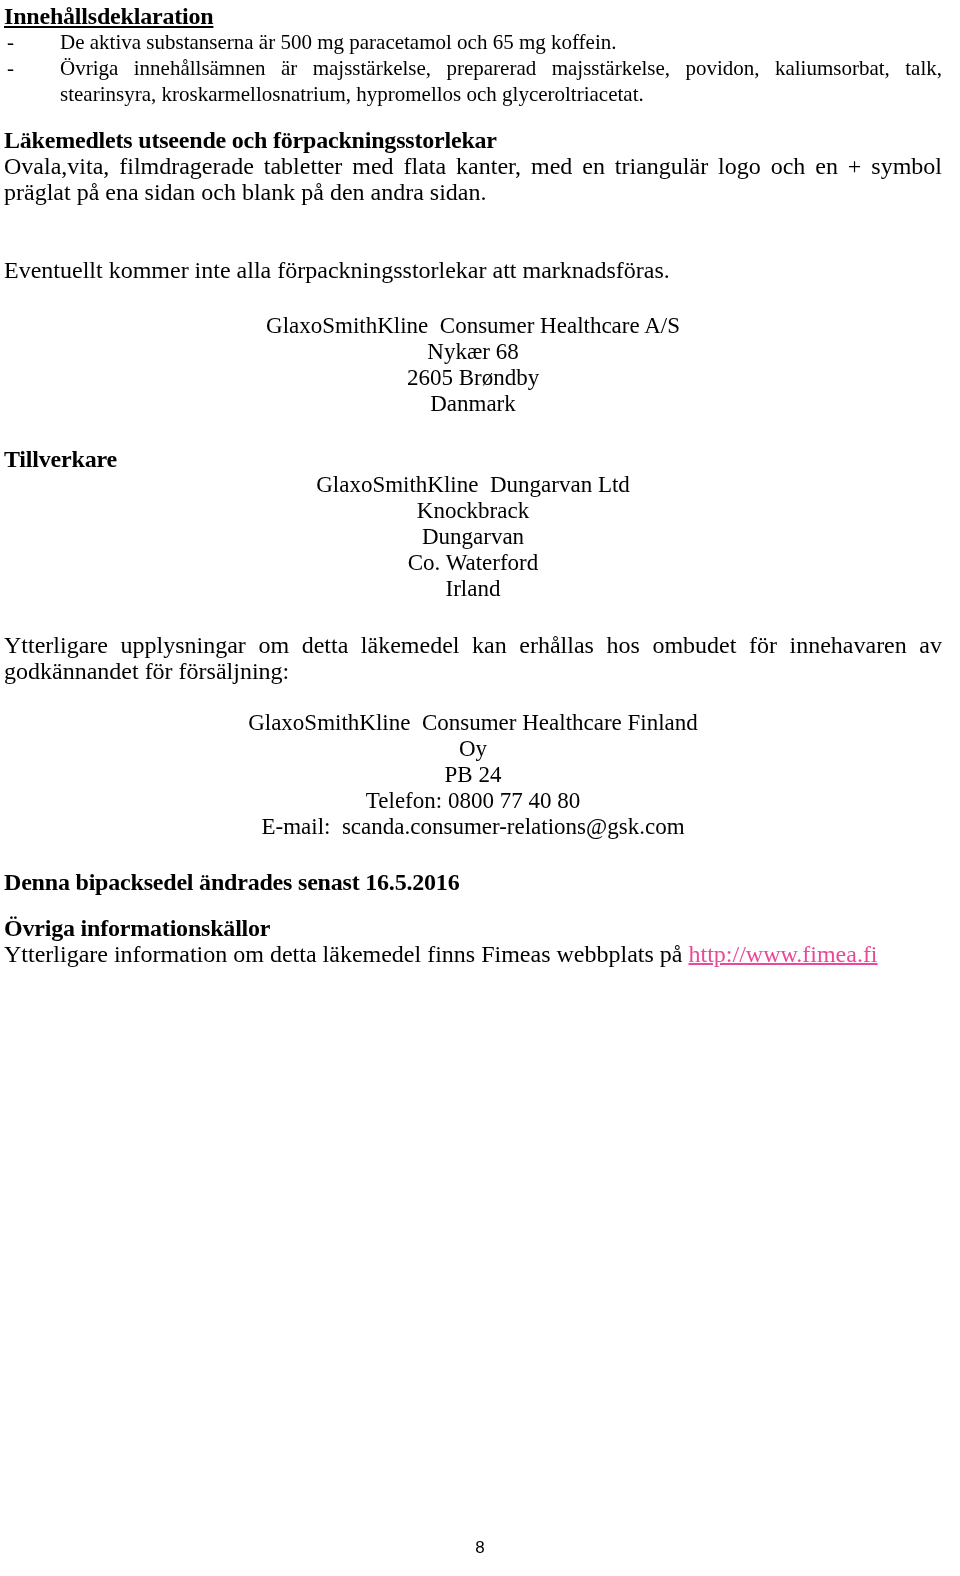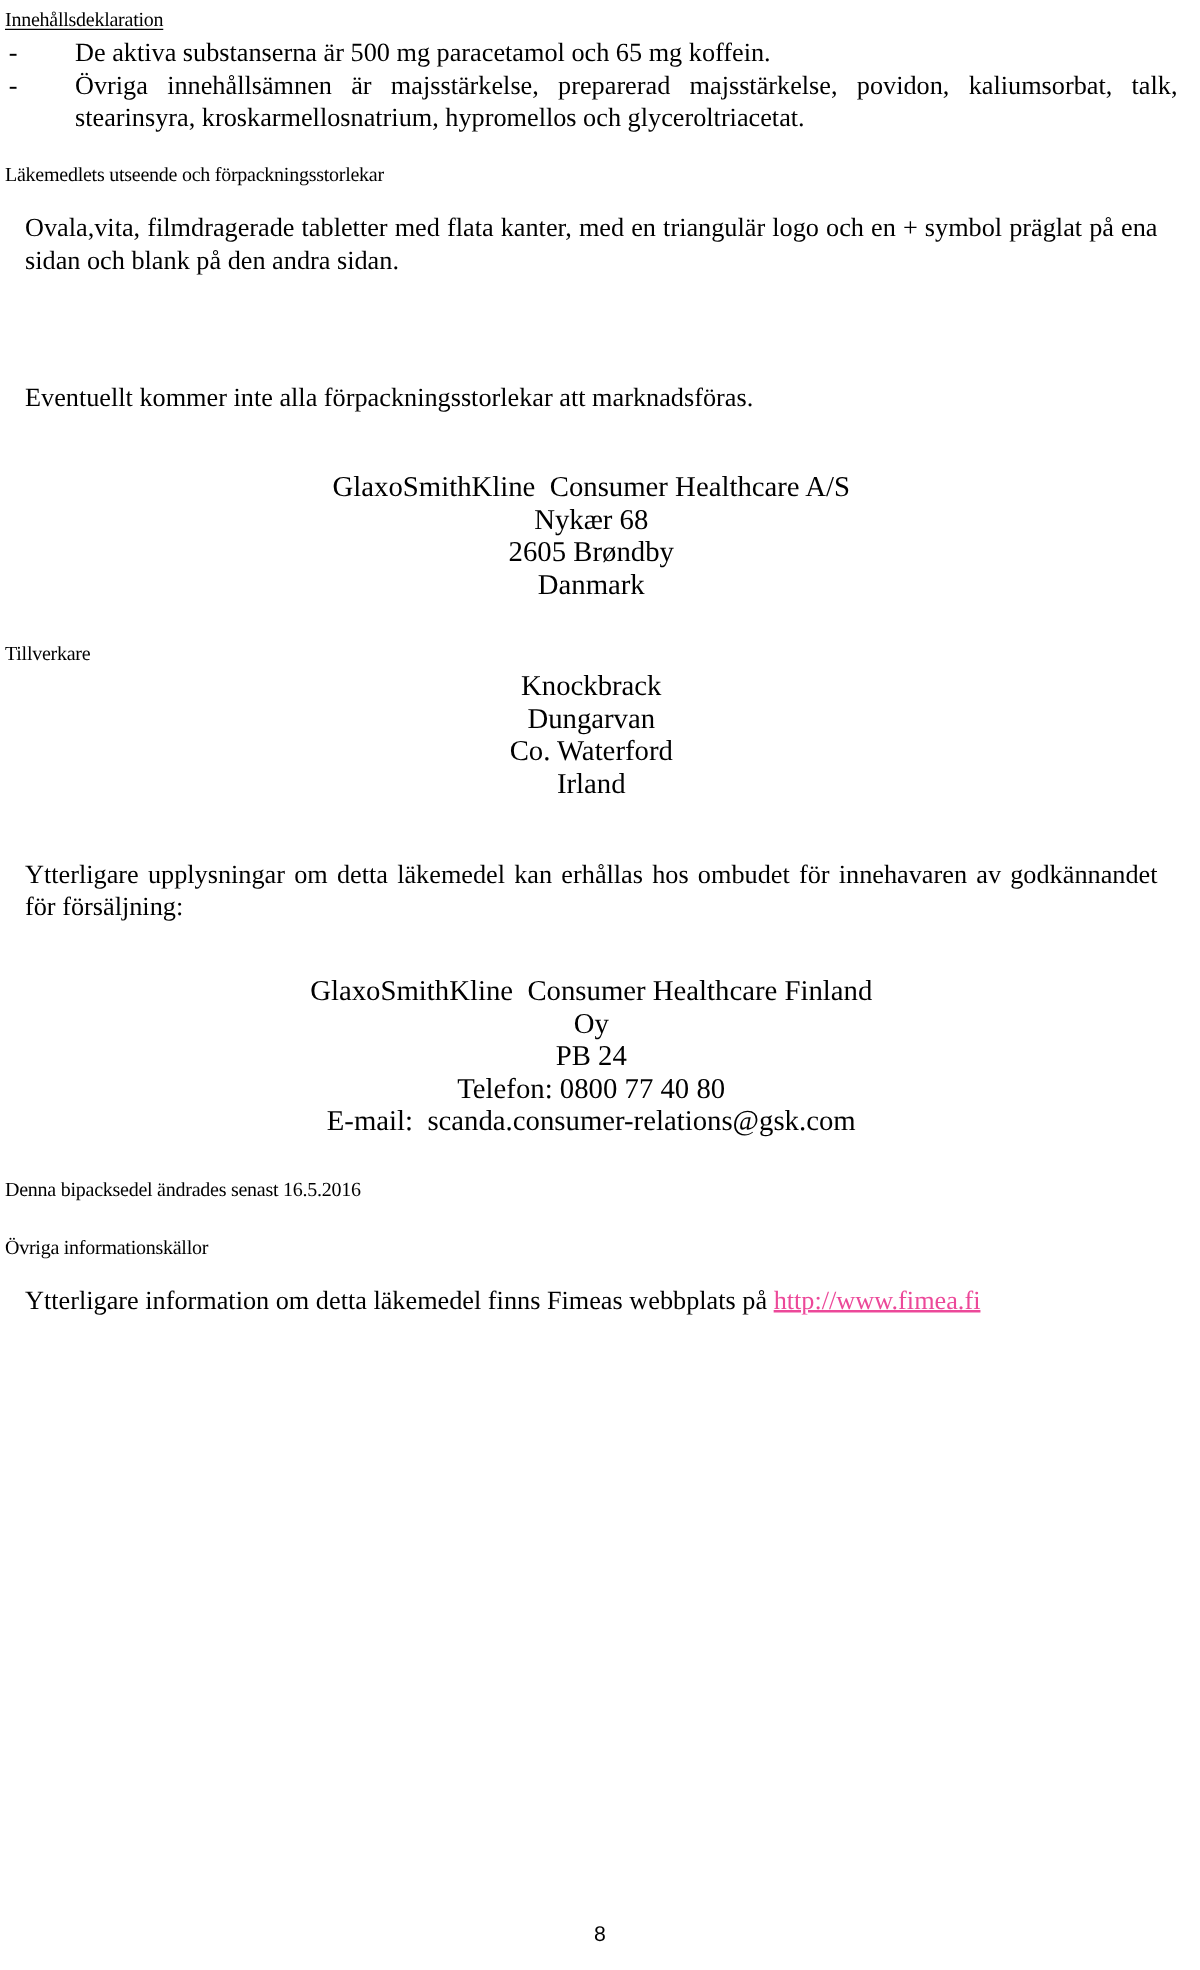--- a/index.html
+++ b/index.html
@@ -18,35 +18,35 @@
 
   .page {
     position: relative;
     width: 960px;
     height: 1576px;
     box-sizing: border-box;
     padding: 4px 18px 0 4px;
   }
 
   .section-heading {
-    font-weight: normal;
-    font-size: 16px;
+    font-weight: bold;
+    font-size: 24px;
     line-height: 25px;
     letter-spacing: -0.2px;
     margin: 0;
   }
   .section-heading.underlined {
     text-decoration: underline;
     text-underline-offset: 2px;
   }
 
   .body-text {
-    font-size: 21px;
+    font-size: 24px;
     line-height: 26px;
-    margin: 16px;
+    margin: 0;
   }
 
   .justified {
     text-align: justify;
     text-justify: inter-word;
   }
 
   
   .bullet-list {
     margin: 0;
@@ -137,20 +137,21 @@
     <div class="addr-line">Nykær 68</div>
     <div class="addr-line">2605 Brøndby</div>
     <div class="addr-line">Danmark</div>
   </div>
 
   <div class="spacer-xl"></div>
 
   <h2 class="section-heading">Tillverkare</h2>
 
   <div>
+    <div class="addr-line">GlaxoSmithKline  Dungarvan Ltd</div>
     <div class="addr-line">Knockbrack</div>
     <div class="addr-line">Dungarvan</div>
     <div class="addr-line">Co. Waterford</div>
     <div class="addr-line">Irland</div>
   </div>
 
   <div class="spacer-xl"></div>
 
   <p class="body-text justified">Ytterligare upplysningar  om detta läkemedel kan erhållas hos ombudet för innehavaren av godkännandet för försäljning:</p>
 

